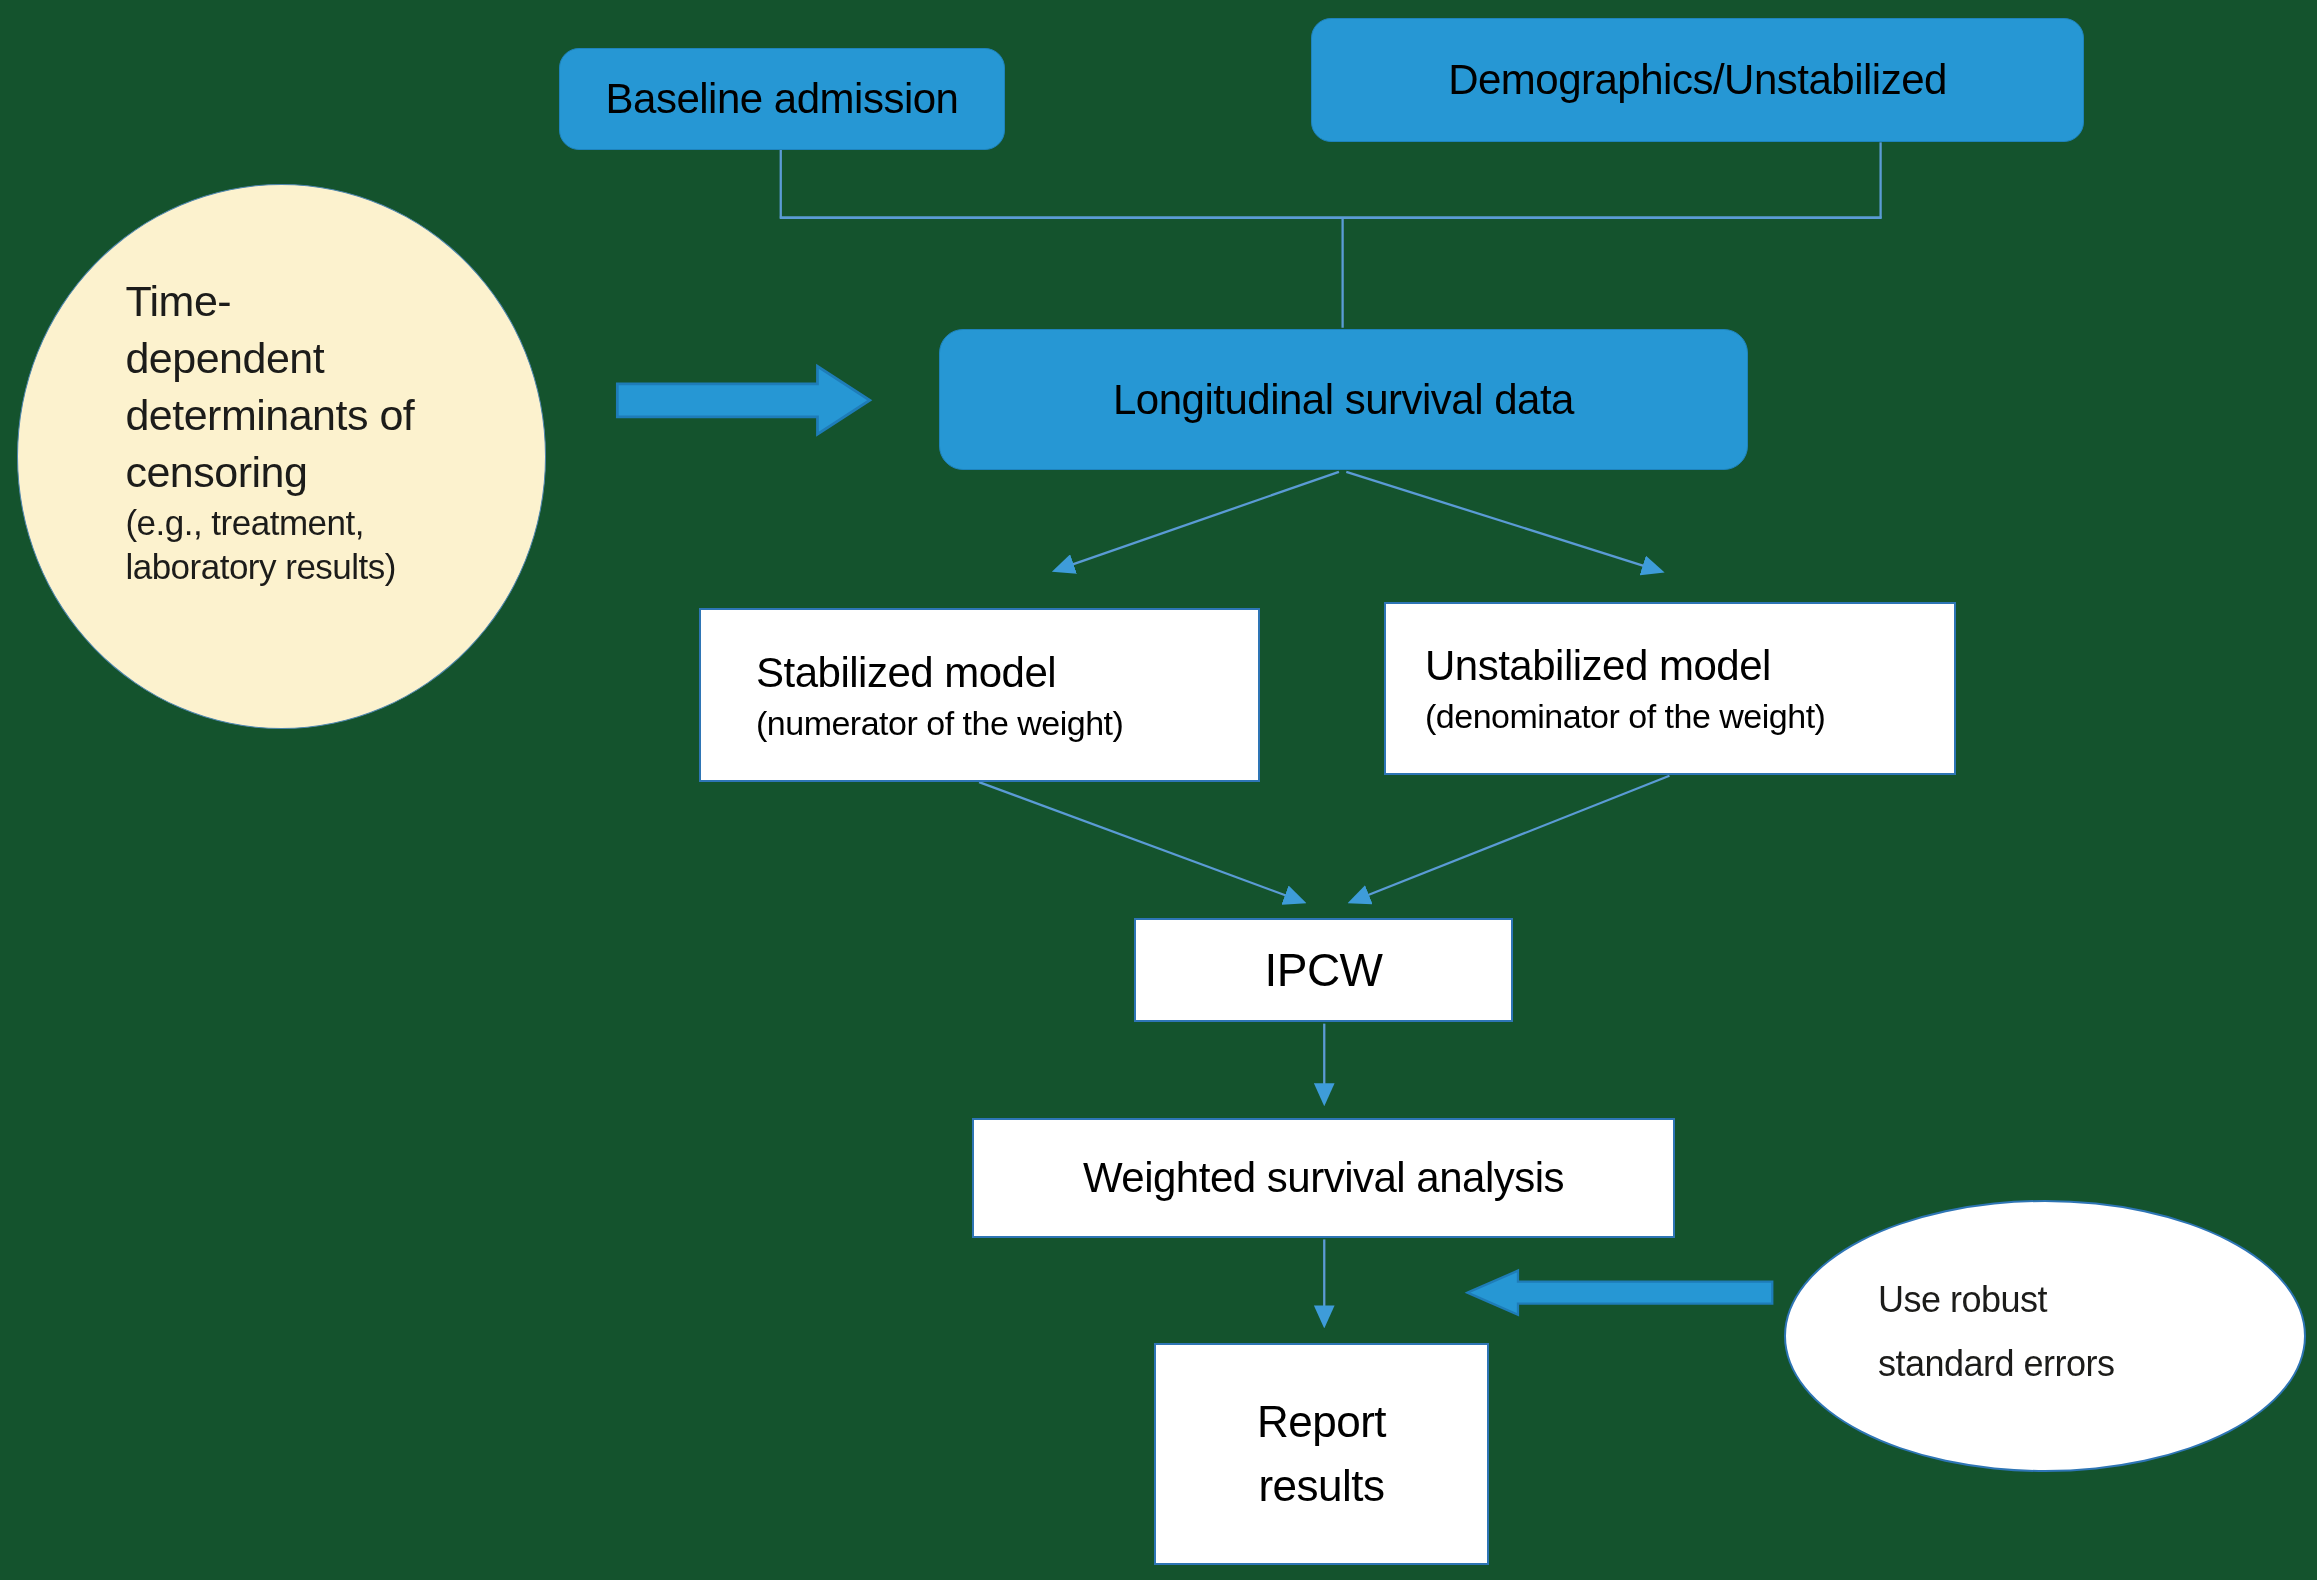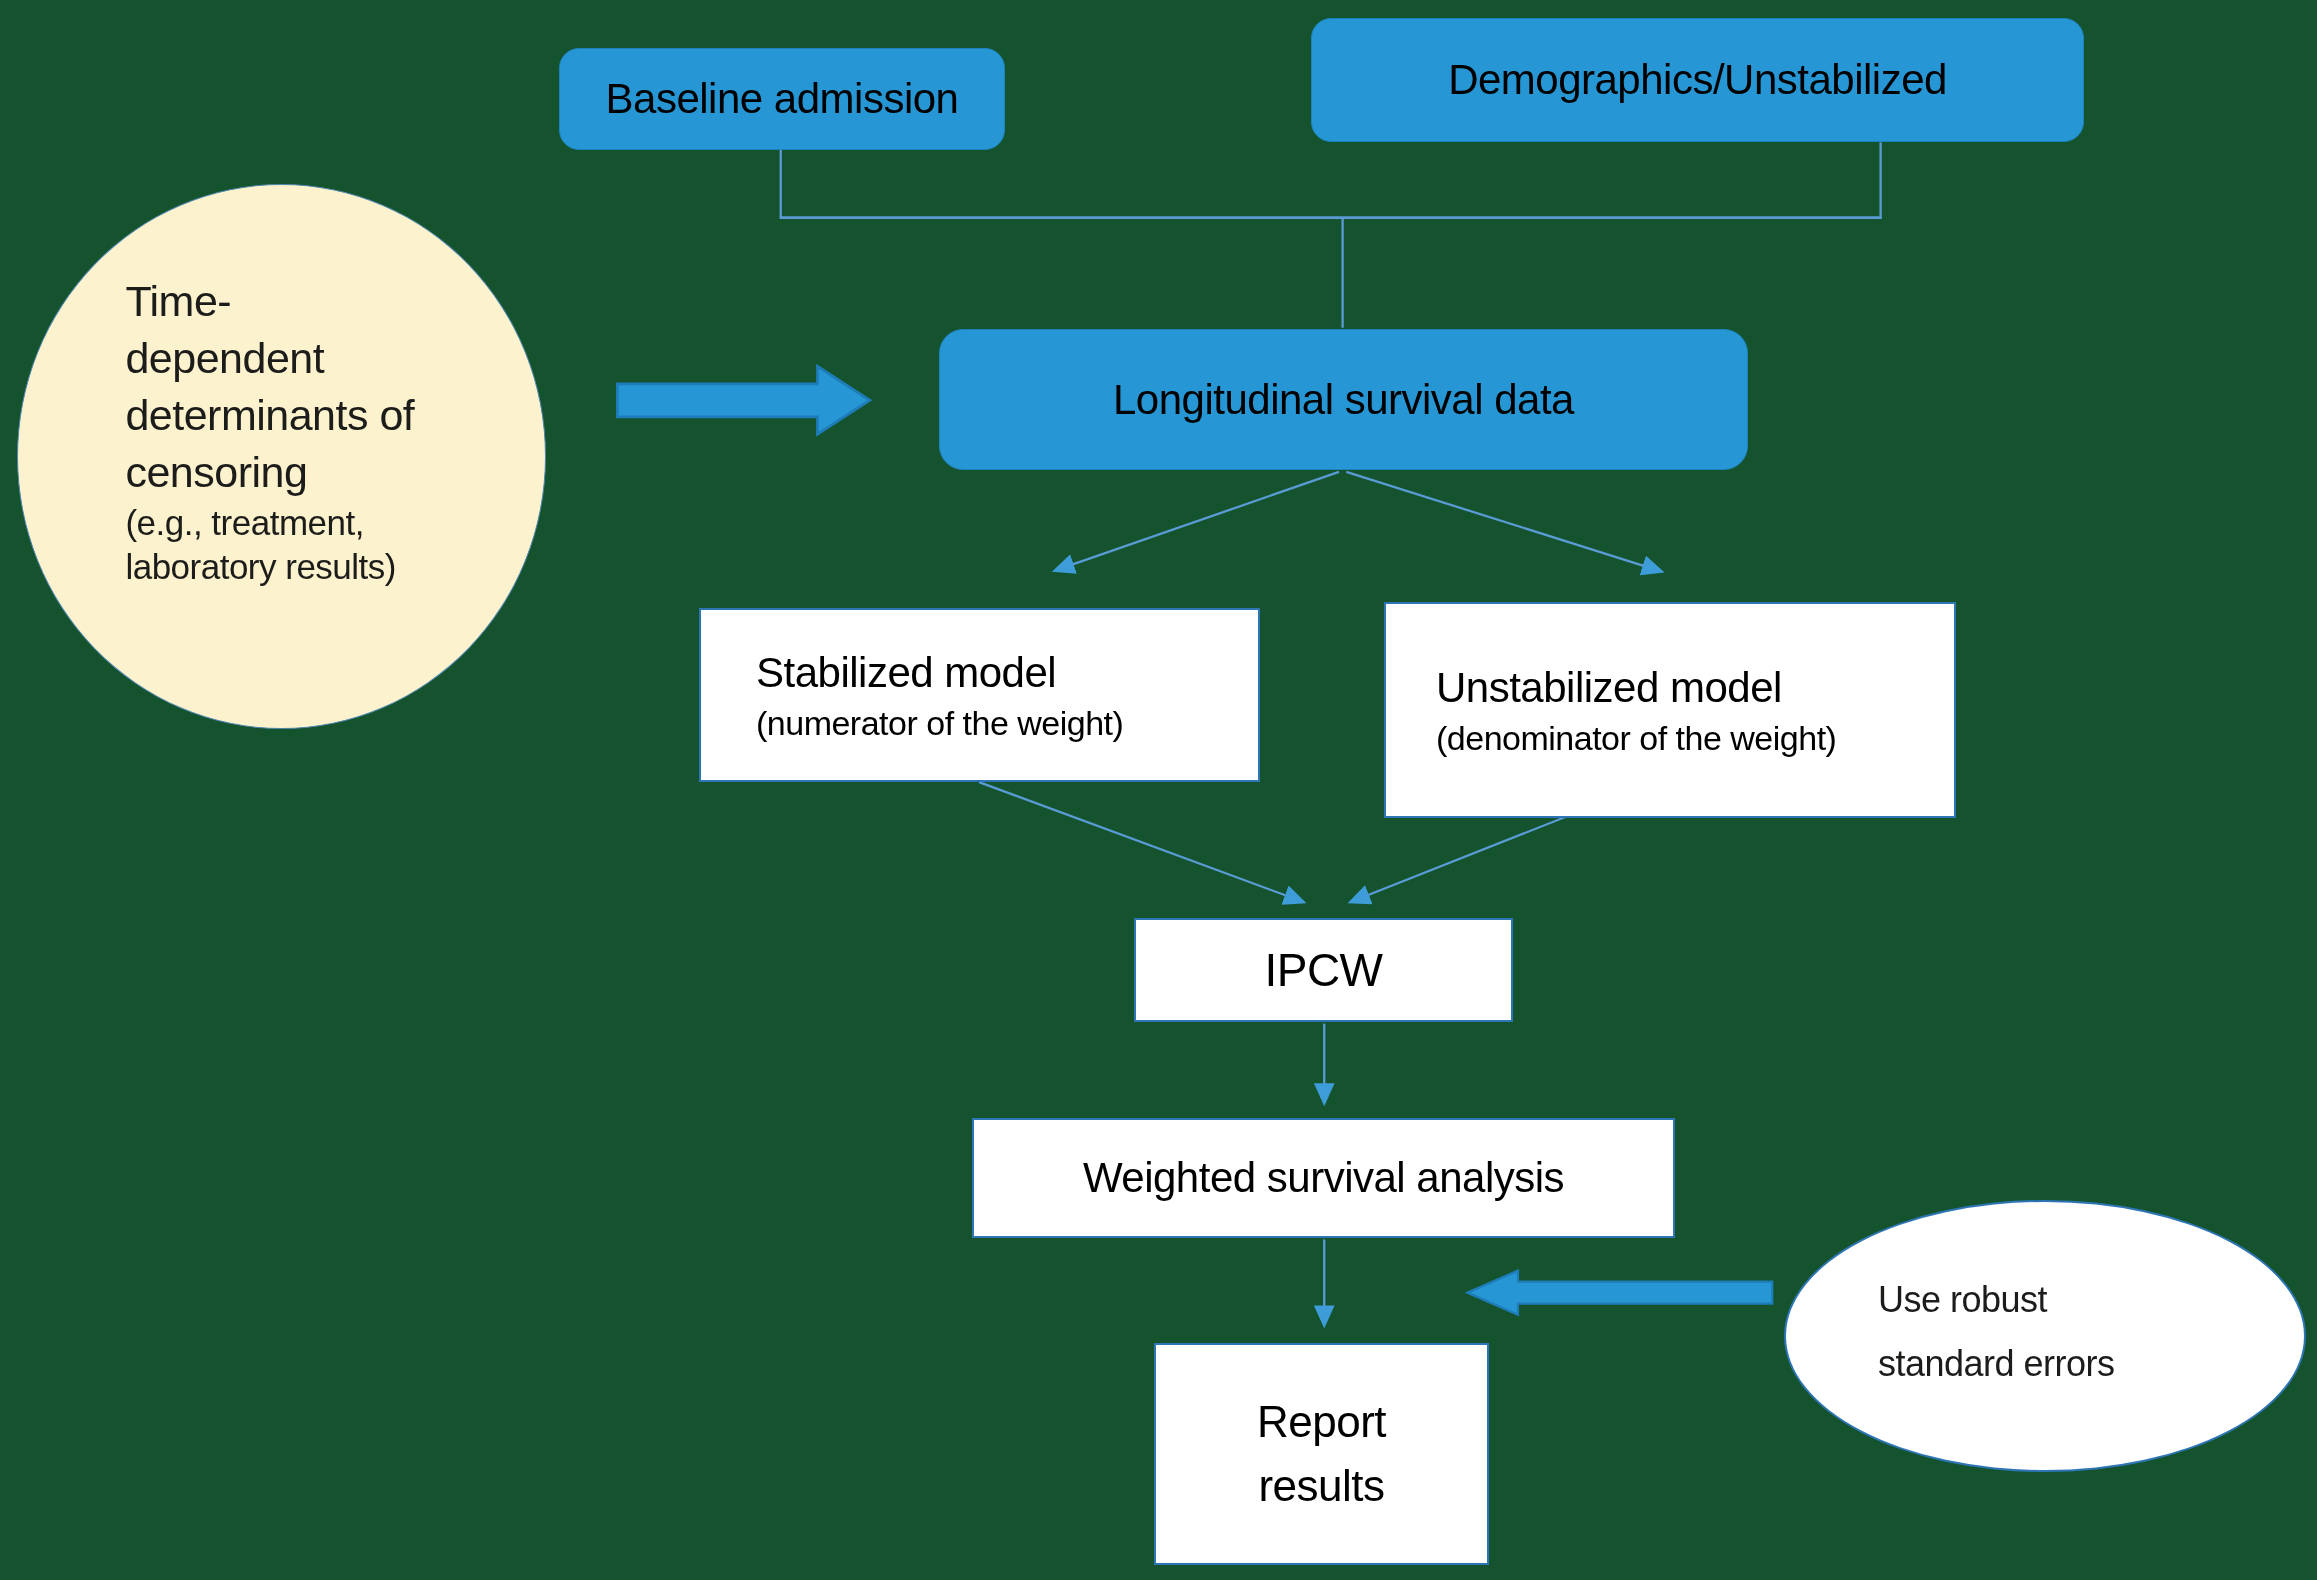--- a/index.html
+++ b/index.html
@@ -91,21 +91,21 @@
 
   <div class="node box-blue" style="left:939px;top:329px;width:809px;height:141px;border-radius:24px;">
     <span>Longitudinal survival data</span>
   </div>
 
   <div class="node box-white two-line" style="left:699px;top:608px;width:561px;height:174px;padding-left:55px;">
     <span class="model-title">Stabilized model</span>
     <span class="model-sub">(numerator of the weight)</span>
   </div>
 
-  <div class="node box-white two-line" style="left:1384px;top:602px;width:572px;height:216px;padding-left:50px;">
+  <div class="node box-white two-line" style="left:1384px;top:602px;width:572px;height:173px;padding-left:39px;">
     <span class="model-title">Unstabilized model</span>
     <span class="model-sub">(denominator of the weight)</span>
   </div>
 
   <div class="node box-white" style="left:1134px;top:918px;width:379px;height:104px;">
     <span class="ipcw-label">IPCW</span>
   </div>
 
   <div class="node box-white" style="left:972px;top:1118px;width:703px;height:120px;">
     <span class="single-label">Weighted survival analysis</span>

